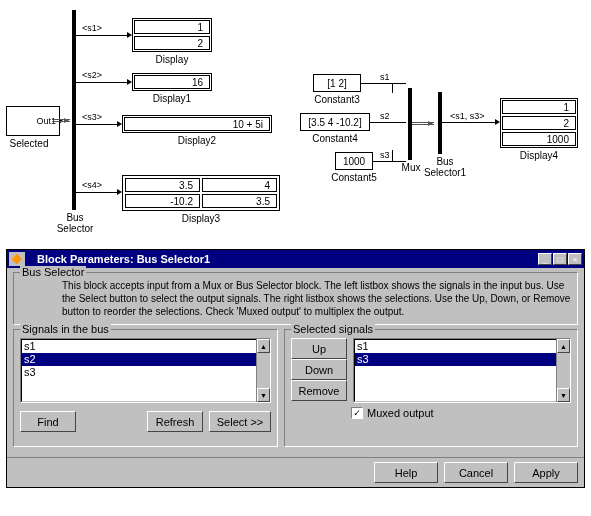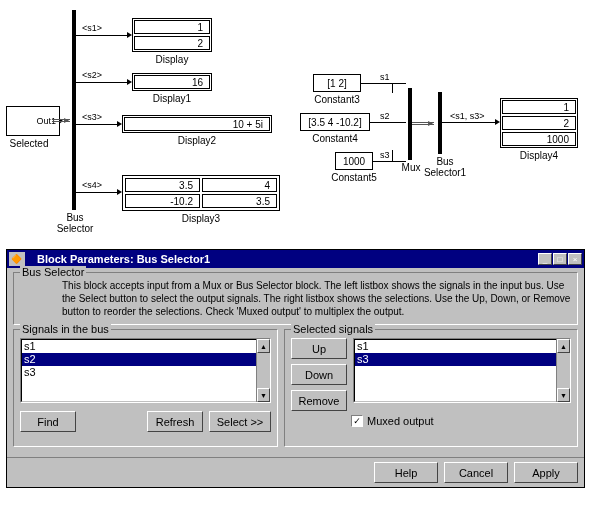--- a/index.html
+++ b/index.html
@@ -65,21 +65,21 @@
   .list-item.selected { background: #000080; color: #fff; }
   .scrollbar-track { position:absolute; right:0; top:0; bottom:0; width:14px; background:#c0c0c0; border-left:1px solid #808080; }
   .scroll-btn { height:14px; background:#c0c0c0; border:1px solid; border-color:#fff #444 #444 #fff; font-size:7px; display:flex; align-items:center; justify-content:center; }
   
   .btn { background: #c0c0c0; border: 1px solid; border-color: #fff #444 #444 #fff; height: 21px; font-size: 11px; cursor: pointer; display: flex; align-items: center; justify-content: center; padding: 0 6px; }
   
   .left-btn-row { display: flex; gap: 6px; margin-top: 8px; }
   .left-btn-row .btn { flex: 0 0 auto; }
   
   .right-content { display: flex; gap: 6px; }
-  .mid-btns { display: flex; flex-direction: column; gap: 5px; width: 56px; }
+  .mid-btns { display: flex; flex-direction: column; width: 56px; }
   .sel-list-wrap { flex: 1; }
   
   .checkbox-row { display: flex; align-items: center; gap: 4px; margin-top: 4px; margin-left: 60px; }
   .checkbox { width: 12px; height: 12px; background: #fff; border: 1px solid; border-color: #808080 #fff #fff #808080; display: flex; align-items: center; justify-content: center; font-size: 9px; }
   
   .bottom-btns { display: flex; justify-content: flex-end; gap: 6px; padding: 4px 6px 4px 6px; border-top: 1px solid #808080; }
   .bottom-btns .btn { width: 64px; }
 </style>
 </head>
 <body>

